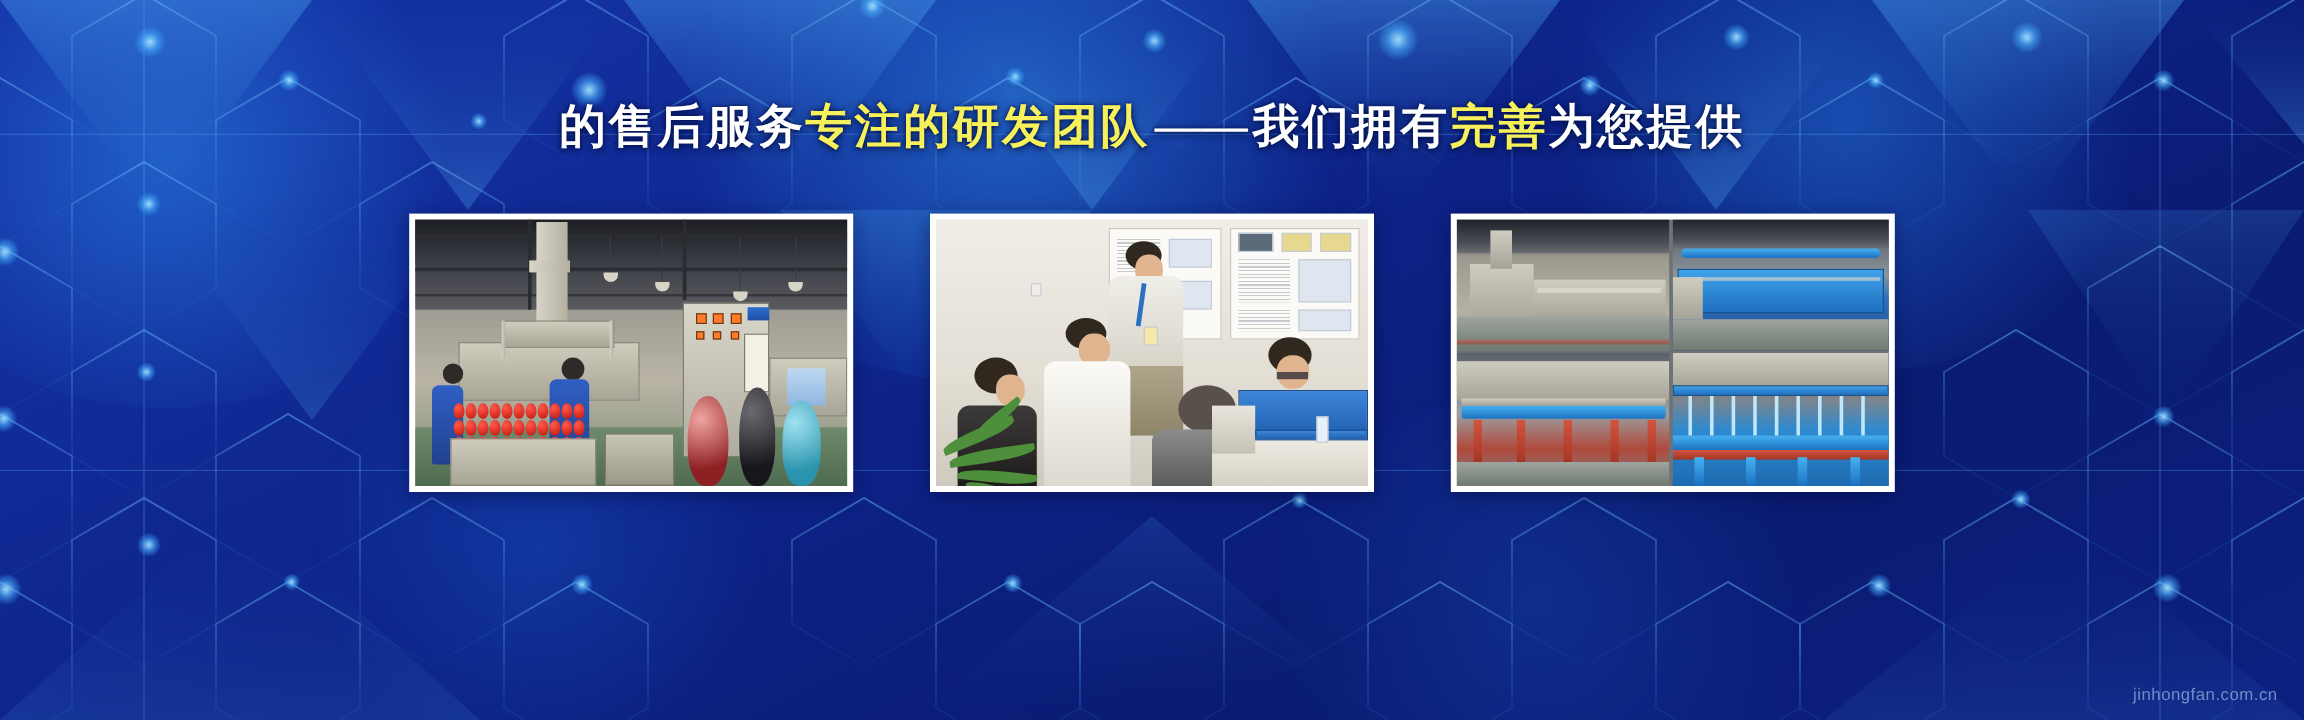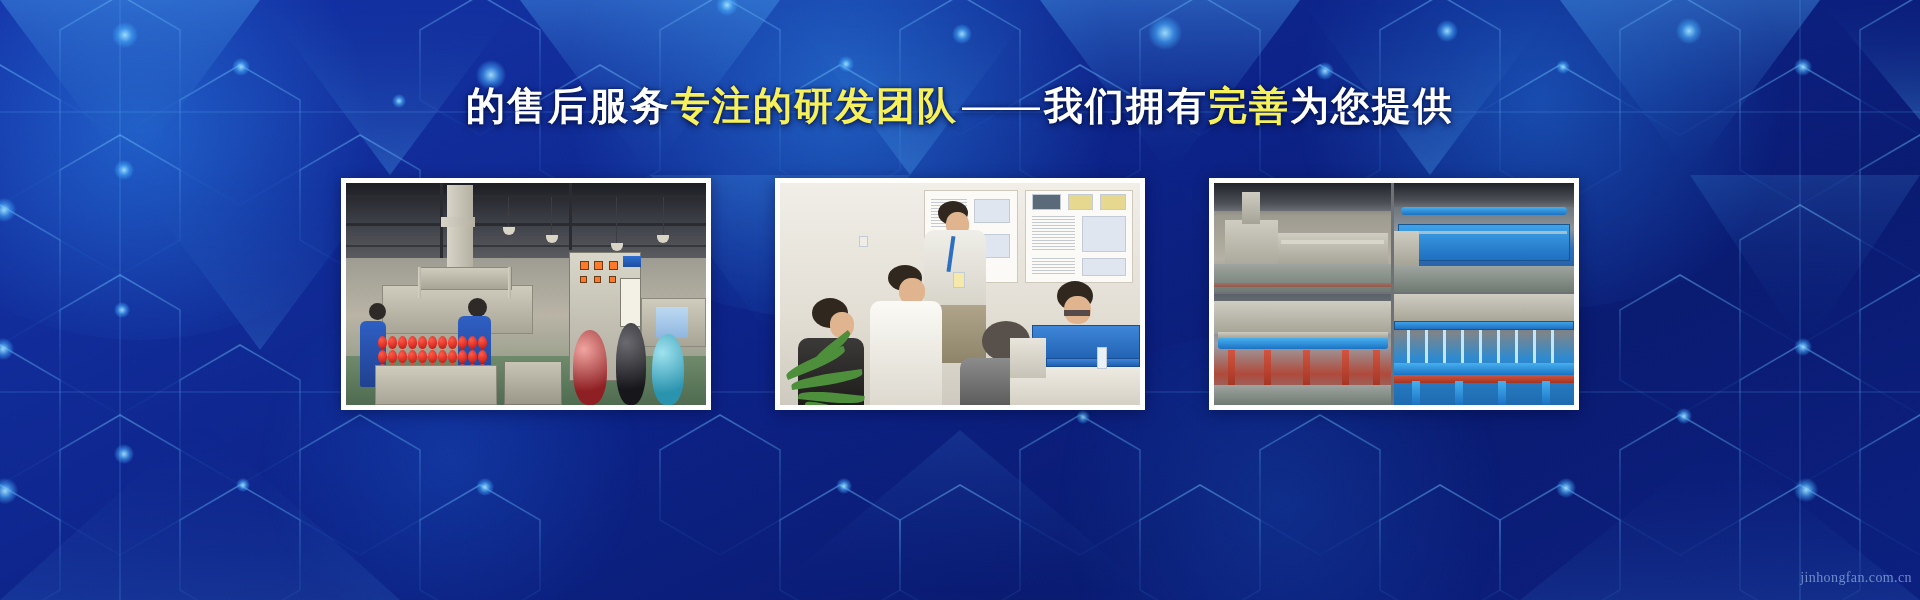--- a/index.html
+++ b/index.html
@@ -124,26 +124,26 @@
   .p3 .conv { position:absolute; background:linear-gradient(#3fa2e8,#1f6fc0); border:1px solid #17558f; }
   .p3 .rail { position:absolute; background:#d8d5cb; }
   .p3 .red { position:absolute; background:linear-gradient(#d2543f,#a33523); }
   .p3 .blu { position:absolute; background:linear-gradient(#46b0ef,#1c72c3); }
   .p3 .gry { position:absolute; background:linear-gradient(#cfccc1,#a5a296); }
   .p3 .hook { position:absolute; width:3px; background:#bfe6fb; }
   .p3 .flr { position:absolute; left:0; bottom:0; width:100%; height:26%; background:linear-gradient(#9ea49f,#6f7a72); }
 
   #watermark {
     position:absolute;
-    right:8px; bottom:14px;
+    right:22px; bottom:14px;
     z-index:7;
     font-size:14px;
     color:rgba(170,200,240,.62);
     letter-spacing:.4px;
-    font-family:Liberation Serif, serif;
+    font-family:Liberation Sans, sans-serif;
   }
 </style>
 </head>
 <body>
 
 <div id="banner">
 
   <div id="basegrad"></div>
 
   <div id="glows">

